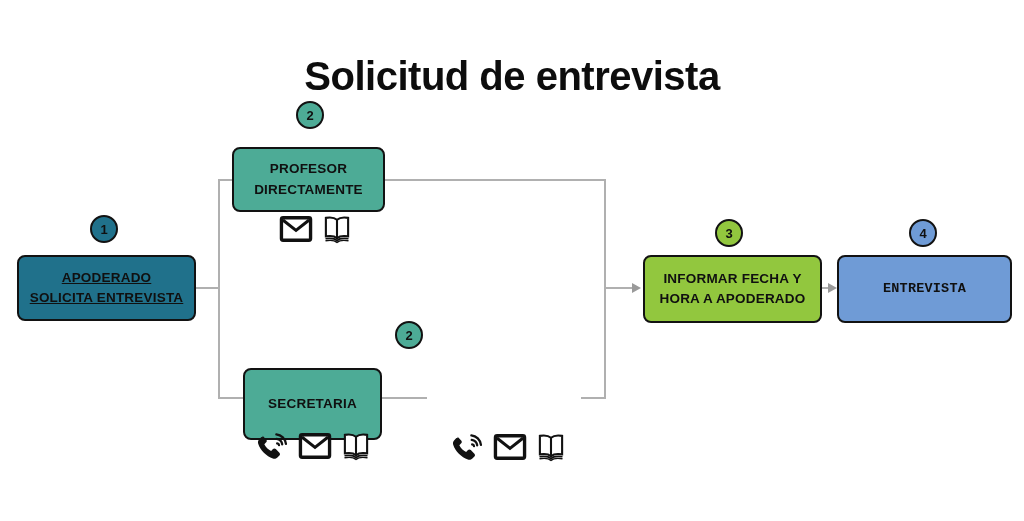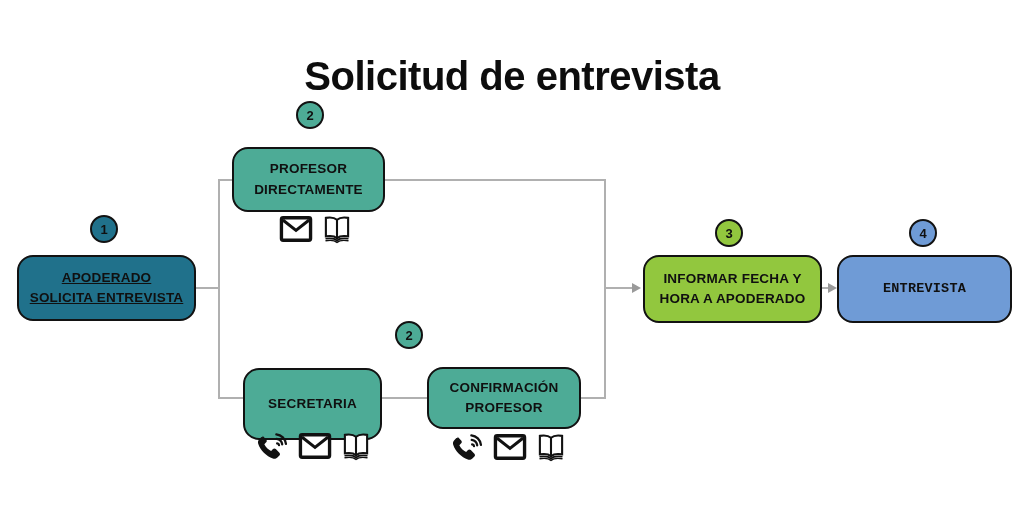--- a/index.html
+++ b/index.html
@@ -24,21 +24,21 @@
     color:#0d0d0d;
     margin-top:20px;
   }
 
   .node {
     position:absolute;
     display:flex;
     align-items:center;
     justify-content:center;
     border:2.5px solid #121212;
-    border-radius:16px;
+    border-radius:8px;
     font-weight:bold;
     font-size:13.5px;
     line-height:1.5;
     letter-spacing:0.2px;
     text-align:center;
     color:#101010;
     padding:8px 10px;
   }
   .node-apoderado   { left:17px;  top:255px; width:179px; height:66px;text-decoration:underline; }
   .node-profesor    { left:232px; top:147px; width:153px; height:65px; }
@@ -120,23 +120,20 @@
   </div>
 
   <div class="node node-profesor" style="background-color: rgb(77, 171, 150);">
     <span>PROFESOR DIRECTAMENTE</span>
   </div>
 
   <div class="node node-secretaria" style="background-color: rgb(77, 171, 150);">
     <span>SECRETARIA</span>
   </div>
 
-  <div class="node node-confirmacion" style="background-color: rgb(77, 171, 150);">
-    <span>CONFIRMACIÓN PROFESOR</span>
-  </div>
 
   <div class="node node-informar" style="background-color: rgb(146, 199, 62);">
     <span>INFORMAR FECHA Y HORA A APODERADO</span>
   </div>
 
   <div class="node node-entrevista" style="background-color: rgb(111, 155, 214); font-family: Liberation Mono, monospace;">
     <span>ENTREVISTA</span>
   </div>
 
   <div class="icon-row icons-profesor">

